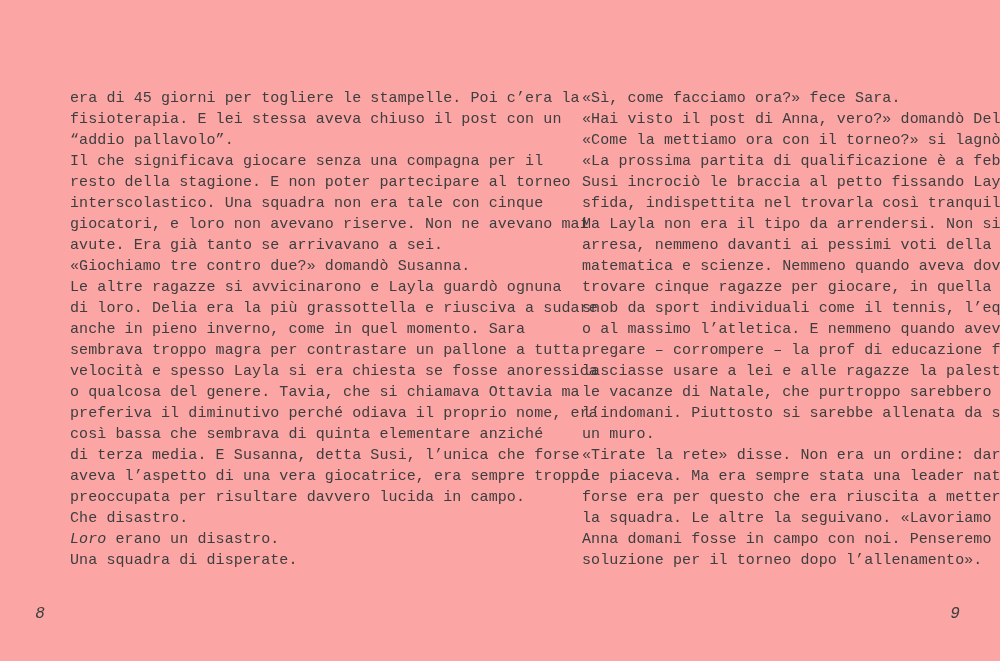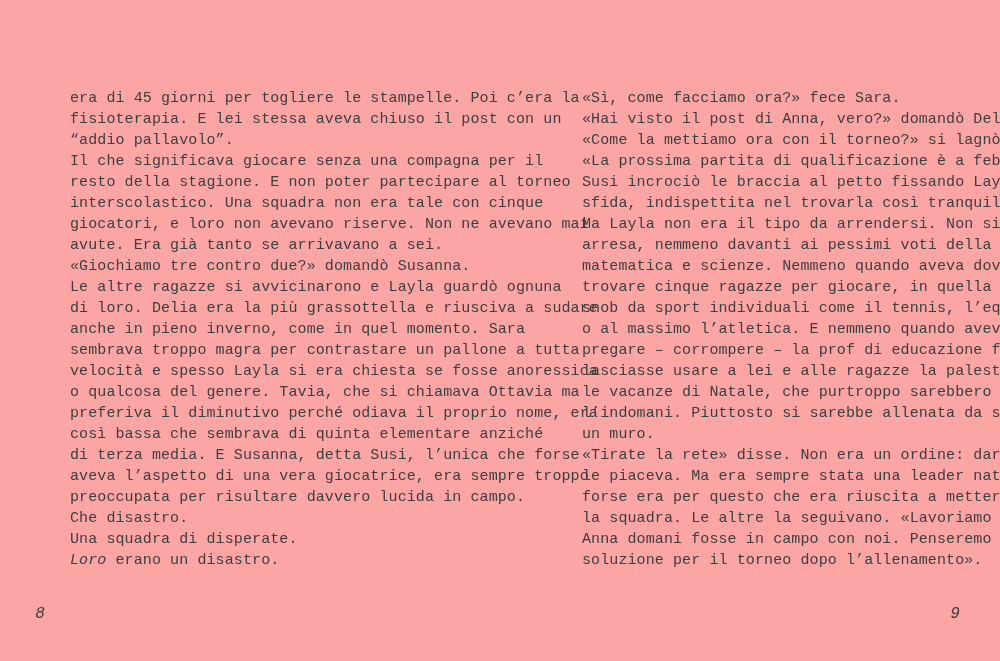--- a/index.html
+++ b/index.html
@@ -67,22 +67,22 @@
 anche in pieno inverno, come in quel momento. Sara
 sembrava troppo magra per contrastare un pallone a tutta
 velocità e spesso Layla si era chiesta se fosse anoressica
 o qualcosa del genere. Tavia, che si chiamava Ottavia ma
 preferiva il diminutivo perché odiava il proprio nome, era
 così bassa che sembrava di quinta elementare anziché
 di terza media. E Susanna, detta Susi, l’unica che forse
 aveva l’aspetto di una vera giocatrice, era sempre troppo
 preoccupata per risultare davvero lucida in campo.
 Che disastro.</div>
+    <div class="line"><span class="italic">Loro</span><span> erano un disastro.</span></div>
     <div class="line">Una squadra di disperate.</div>
-    <div class="line"><span class="italic">Loro</span><span> erano un disastro.</span></div>
   </div>
 
   <div class="text-block right">
     <div class="lines">«Sì, come facciamo ora?» fece Sara.
 «Hai visto il post di Anna, vero?» domandò Delia.
 «Come la mettiamo ora con il torneo?» si lagnò Tavia.
 «La prossima partita di qualificazione è a febbraio!»
 Susi incrociò le braccia al petto fissando Layla con aria di
 sfida, indispettita nel trovarla così tranquilla.
 Ma Layla non era il tipo da arrendersi. Non si era mai

